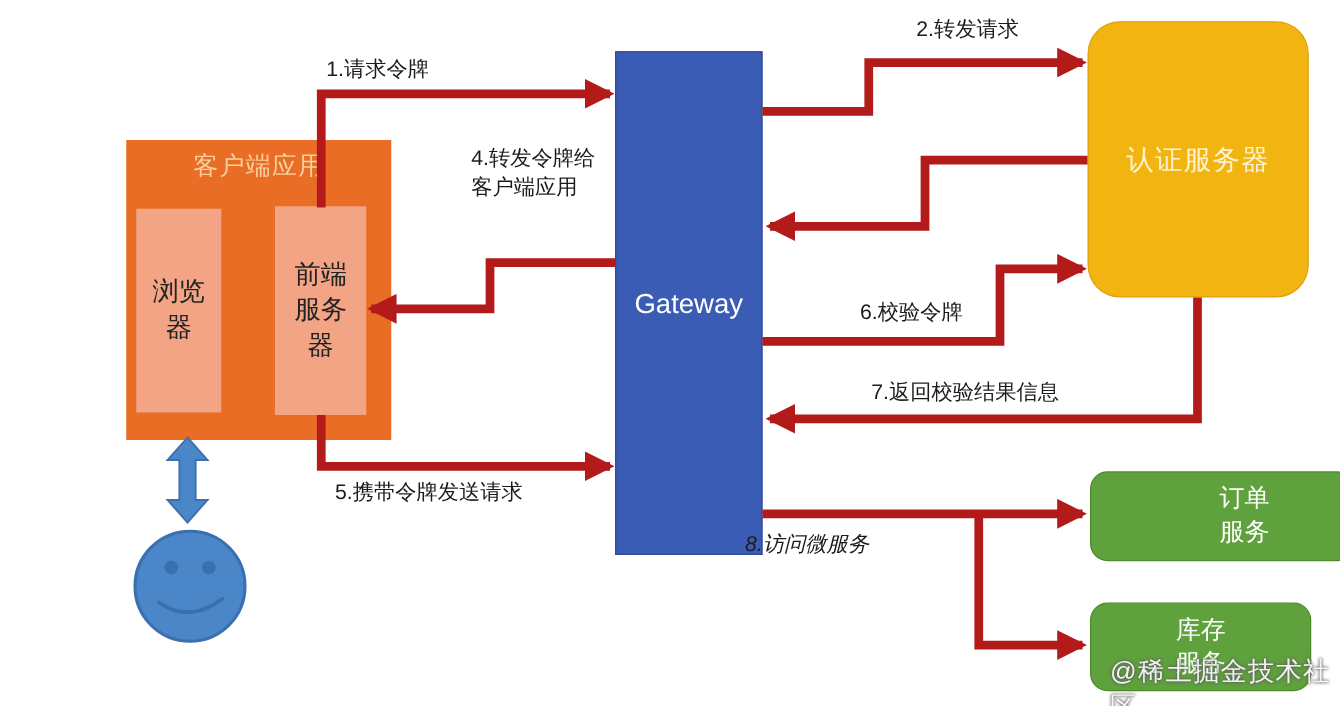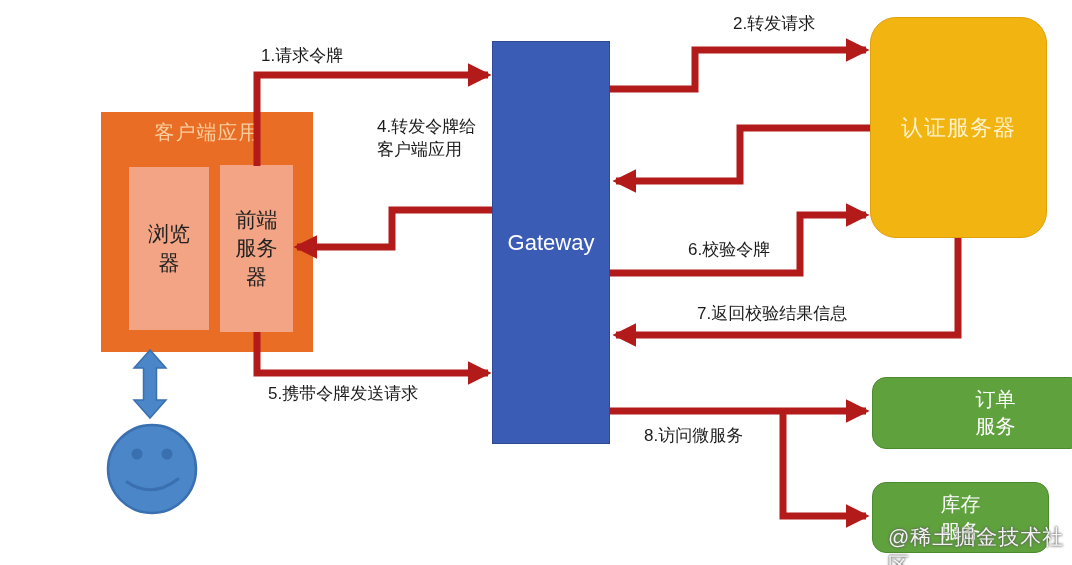--- a/index.html
+++ b/index.html
@@ -16,21 +16,21 @@
   .canvas{
     position:relative;width:1072px;height:565px;background:#ffffff;overflow:hidden;
     font-family:"Liberation Sans","DejaVu Sans",sans-serif;color:#1b1b1b;
   }
   .box{position:absolute;box-sizing:border-box;}
   .client{left:101px;top:112px;width:212px;height:240px;background:var(--client-orange);}
   .client-title{position:absolute;left:0;top:7px;width:100%;text-align:center;
     color:#FAD0A0;font-size:20px;letter-spacing:1px;}
   .sub{position:absolute;background:var(--inner-salmon);display:flex;align-items:center;justify-content:center;
     color:#222;font-size:21px;line-height:1.45;text-align:center;}
-  .browser{left:28px;top:55px;width:80px;height:163px;}
+  .browser{left:8px;top:55px;width:68px;height:163px;}
   .frontsrv{left:119px;top:53px;width:73px;height:167px;}
   .gateway{left:492px;top:41px;width:118px;height:403px;background:var(--gateway-blue);
     border:1px solid #2E4A94;display:flex;align-items:center;justify-content:center;
     color:#fff;font-size:22px;}
   .auth{left:870px;top:17px;width:177px;height:221px;background:var(--auth-yellow);
     border:1px solid #DFA00A;border-radius:26px;display:flex;align-items:center;justify-content:center;
     color:#FDF3CE;font-size:22px;letter-spacing:1px;}
   .service{width:175px;height:70px;background:var(--service-green);border:1px solid #4C8A2E;
     border-radius:14px;display:flex;align-items:center;justify-content:center;
     color:#fff;font-size:20px;line-height:1.3;text-align:center;}
@@ -74,21 +74,21 @@
   <div class="service inventory ml"><span class="ml">库存
 服务</span></div>
 
   <div class="lbl" style="left:261px;top:44px;">1.请求令牌</div>
   <div class="lbl" style="left:733px;top:12px;">2.转发请求</div>
   <div class="lbl ml" style="left:353px;top:116px;margin-left:24px;">4.转发令牌给
 客户端应用</div>
   <div class="lbl" style="left:268px;top:382px;">5.携带令牌发送请求</div>
   <div class="lbl" style="left:652px;top:238px;margin-left:36px;">6.校验令牌</div>
   <div class="lbl" style="left:697px;top:302px;">7.返回校验结果信息</div>
-  <div class="lbl" style="left:644px;top:424px;">8.访问微服务</div>
+  <div class="lbl" style="left:596px;top:424px;font-style:italic;">8.访问微服务</div>
 
   <svg class="overlay" viewBox="0 0 1072 565" xmlns="http://www.w3.org/2000/svg">
     <defs>
       <marker id="ah" viewBox="0 0 10 10" refX="8.5" refY="5" markerWidth="3.4" markerHeight="3.4" orient="auto">
         <path class="arrowhead" d="M0,0 L10,5 L0,10 Z"></path>
       </marker>
     </defs>
 
     <path class="red-arrow" d="M257,166 L257,75 L488,75" marker-end="url(#ah)"></path>
     <path class="red-arrow" d="M610,89 L695,89 L695,50 L866,50" marker-end="url(#ah)"></path>

